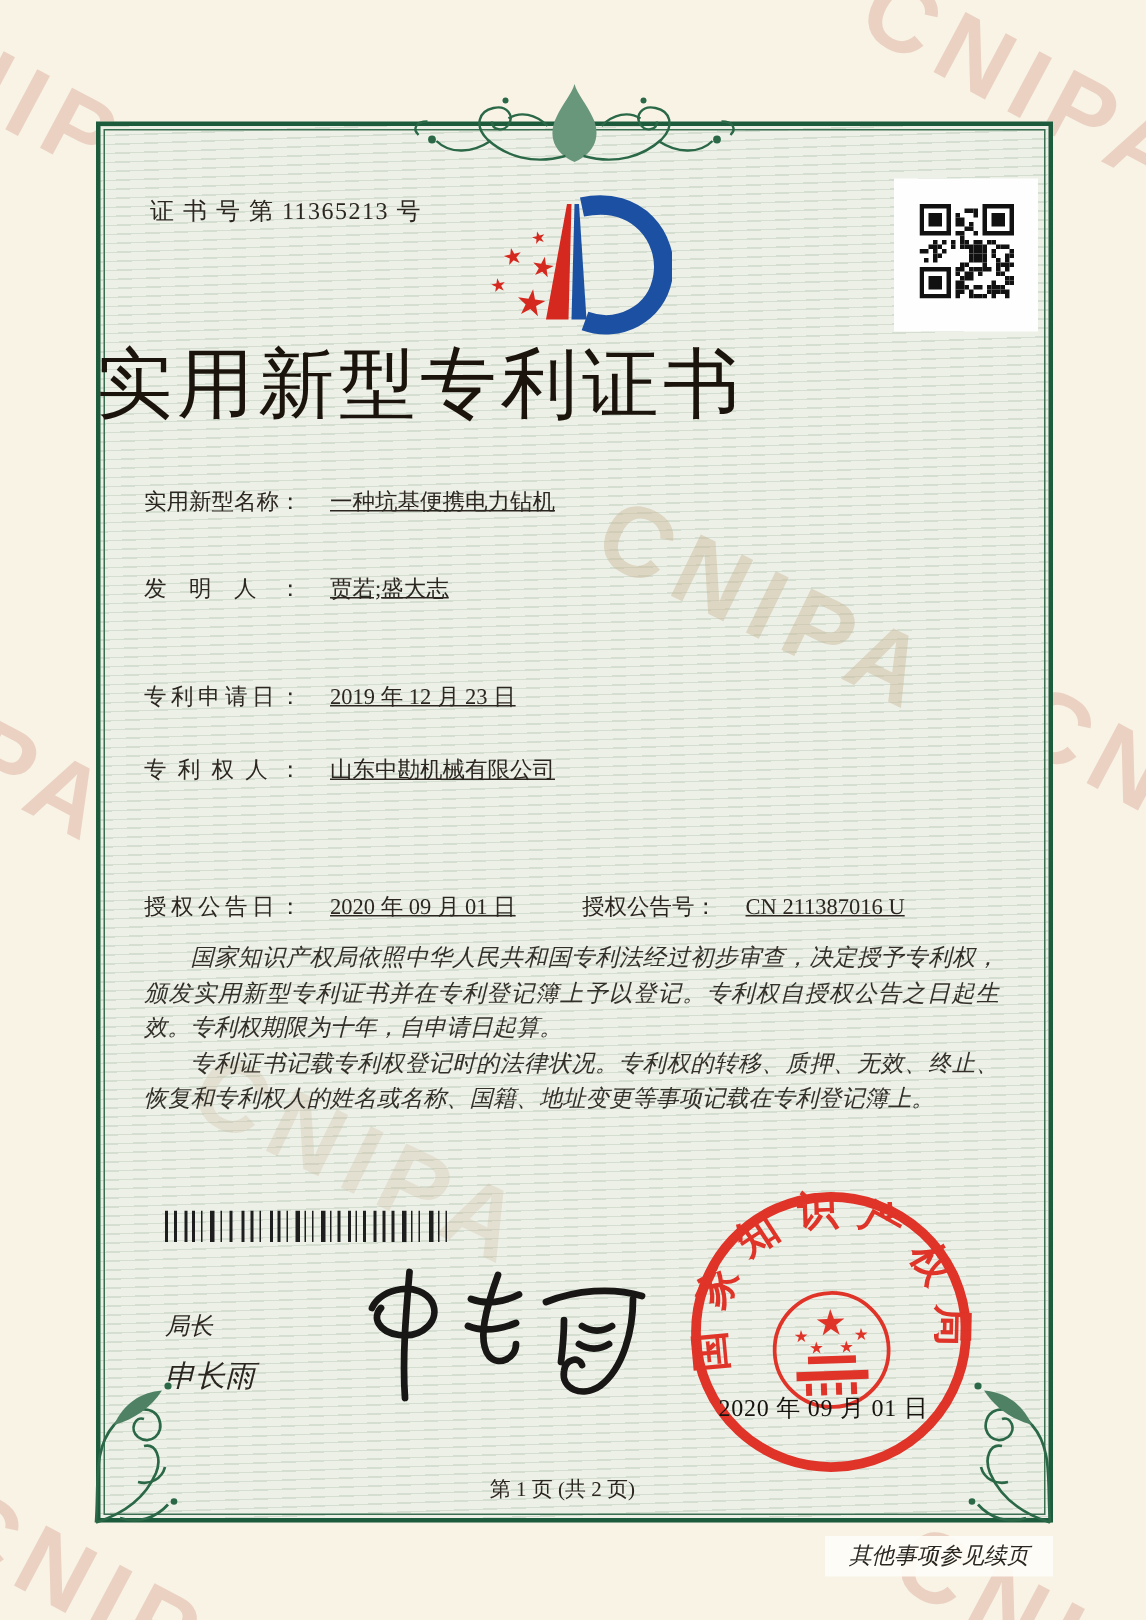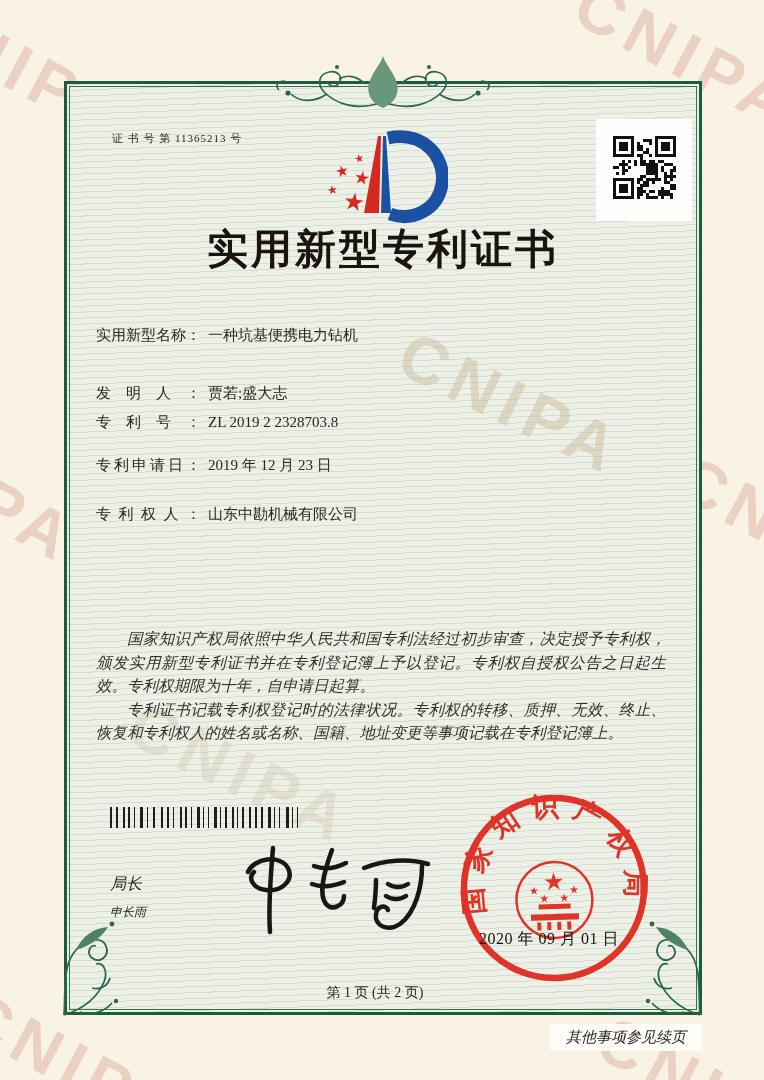--- a/index.html
+++ b/index.html
@@ -29,47 +29,47 @@
   .frame{position:absolute;left:64px;top:81px;width:638px;height:934px;z-index:2;
          box-sizing:border-box;border:3px solid #1c5b3b;background-color:#edf0e7;
          background-image:repeating-linear-gradient(178deg,
             rgba(124,156,128,0.22) 0px, rgba(124,156,128,0.22) 1px,
             transparent 1px, transparent 6px);}
   .frame-inner{position:absolute;inset:2px;border:1px solid #3a6f51;pointer-events:none;}
 
   .layer{position:absolute;inset:0;z-index:4;}
 
   
-  .cert-no{position:absolute;left:112px;top:131px;font-size:11px;letter-spacing:1px;color:#2b2620;}
+  .cert-no{position:absolute;left:100px;top:131px;font-size:16px;letter-spacing:1px;color:#2b2620;}
   .logo{position:absolute;left:298px;top:126px;}
   .qrbox{position:absolute;left:596px;top:119px;width:96px;height:102px;background:#fefefe;
          display:flex;align-items:flex-start;justify-content:center;}
   .qrbox svg{margin-top:17px;}
-  .title{position:absolute;left:64px;top:222px;width:638px;text-align:center;
-         font-size:41px;font-weight:700;letter-spacing:3px;color:#1b140c;}
+  .title{position:absolute;left:64px;top:222px;width:638px;
+         font-size:51px;font-weight:400;letter-spacing:3px;color:#1b140c;}
 
   
   .frow{position:absolute;left:96px;width:572px;font-size:15px;line-height:20px;
         white-space:nowrap;color:#2b2620;}
   .flabel{display:inline-block;width:105px;text-align:justify;text-align-last:justify;
           vertical-align:top;}
-  .fvalue{margin-left:7px;}
+  .fvalue{margin-left:19px;text-decoration:underline;}
   .r0{top:325px;} .r1{top:383px;} .r2{top:412px;} .r3{top:455px;}
   .r4{top:504px;} .r5{top:549px;} .r6{top:595px;}
   .grant-group1{display:inline-block;width:292px;}
 
   
   .paras{position:absolute;left:96px;top:627px;width:570px;font-size:15.5px;
          line-height:23.5px;text-align:justify;font-style:italic;color:#33302a;}
   .paras p{margin:0;text-indent:2em;}
 
   
   .barcode{position:absolute;left:110px;top:807px;}
   .sig-title{position:absolute;left:110px;top:874px;font-size:16px;font-style:italic;color:#2b2620;}
-  .sig-name{position:absolute;left:110px;top:904px;font-size:12px;font-style:italic;color:#2b2620;}
+  .sig-name{position:absolute;left:110px;top:904px;font-size:20px;font-style:italic;color:#2b2620;}
   .signature{position:absolute;left:218px;top:842px;}
 
   
   .seal{position:absolute;left:454px;top:788px;z-index:6;mix-blend-mode:multiply;
         transform:rotate(-2deg);opacity:0.92;}
   .seal-date{position:absolute;left:444px;top:929px;width:210px;text-align:center;
              font-size:16px;color:#16130f;z-index:7;letter-spacing:0.5px;}
 
   
   .page-num{position:absolute;left:64px;top:984px;width:622px;text-align:center;
@@ -258,28 +258,28 @@
     </div>
 
     <div class="title">实用新型专利证书</div>
 
     <div class="frow r0">
       <span class="flabel">实用新型名称：</span><span class="fvalue">一种坑基便携电力钻机</span>
     </div>
     <div class="frow r1">
       <span class="flabel">发明人：</span><span class="fvalue">贾若;盛大志</span>
     </div>
-    <div class="frow r2">
-      <span class="flabel">专利号：</span><span class="fvalue">ZL 2019 2 2328703.8</span>
-    </div>
     <div class="frow r3">
       <span class="flabel">专利申请日：</span><span class="fvalue">2019 年 12 月 23 日</span>
     </div>
     <div class="frow r4">
       <span class="flabel">专利权人：</span><span class="fvalue">山东中勘机械有限公司</span>
+    </div>
+    <div class="frow r6">
+      <span class="grant-group1"><span class="flabel">授权公告日：</span><span class="fvalue">2020 年 09 月 01 日</span></span><span>授权公告号：</span><span class="fvalue">CN 211387016 U</span>
     </div>
 
     <div class="paras">
       <p>国家知识产权局依照中华人民共和国专利法经过初步审查，决定授予专利权，颁发实用新型专利证书并在专利登记簿上予以登记。专利权自授权公告之日起生效。专利权期限为十年，自申请日起算。</p>
       <p>专利证书记载专利权登记时的法律状况。专利权的转移、质押、无效、终止、恢复和专利权人的姓名或名称、国籍、地址变更等事项记载在专利登记簿上。</p>
     </div>
 
     <svg id="barcode" class="barcode" width="196" height="21" viewBox="0 0 196 21">
         <rect x="0" y="0" width="2" height="21" fill="#1e1e1e"></rect>
         <rect x="6" y="0" width="2" height="21" fill="#1e1e1e"></rect>

